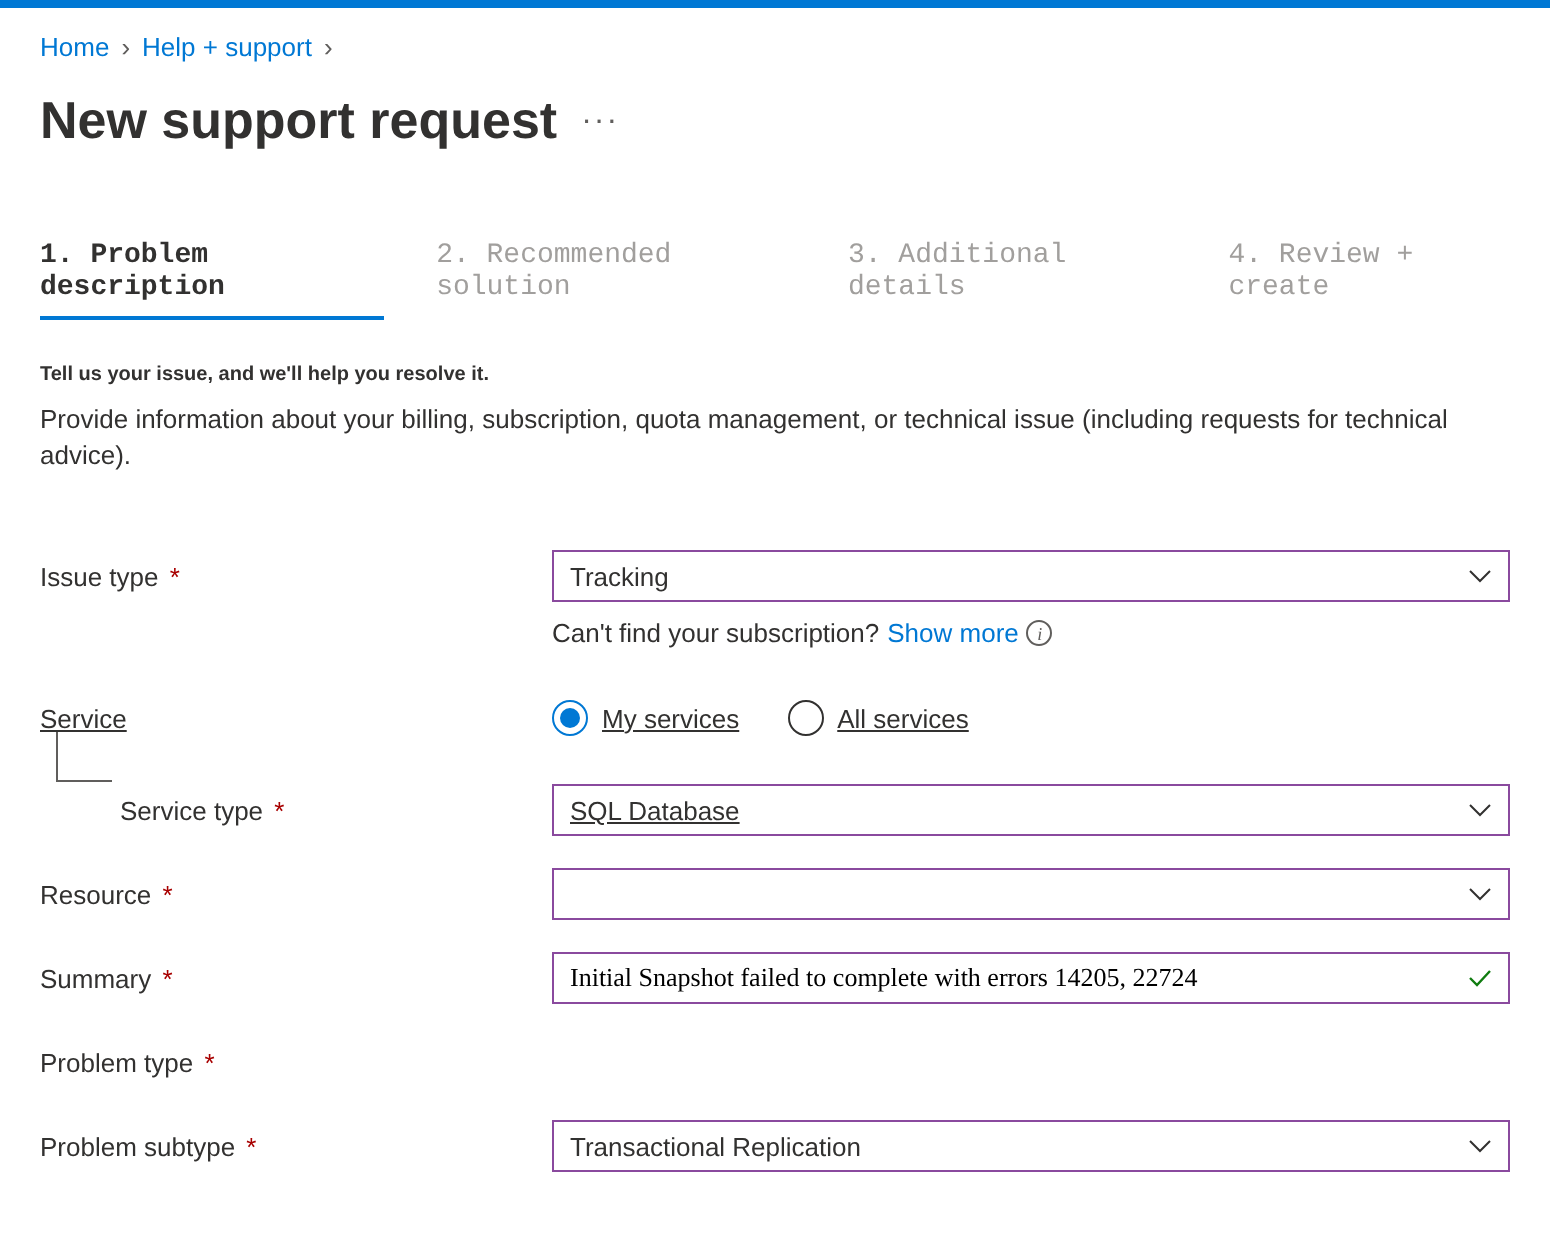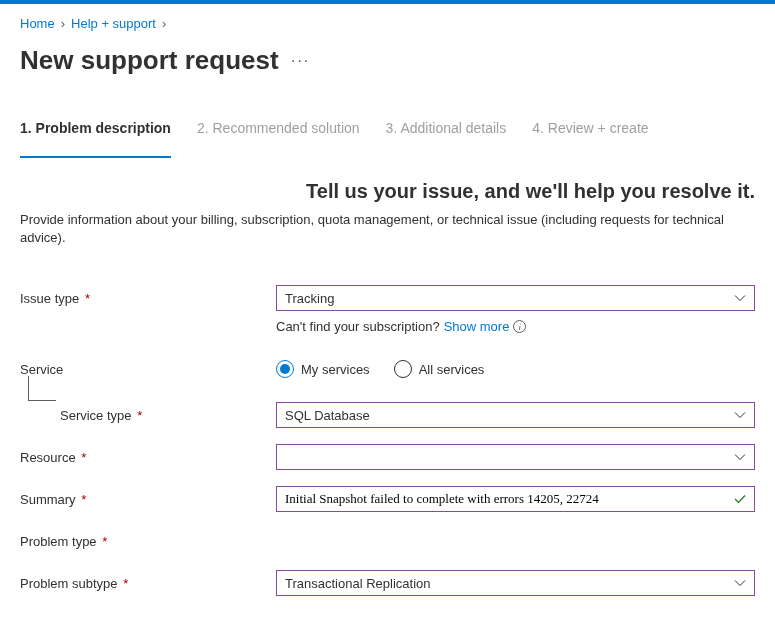--- a/index.html
+++ b/index.html
@@ -6,42 +6,42 @@
     body { font-family: 'Segoe UI', Arial, sans-serif; font-size: 13px; color: #323130; background: #fff; width: 775px; }
     .topbar { height: 4px; background: #0078d4; }
     .content { padding: 12px 20px 20px 20px; }
     .breadcrumb { font-size: 13px; color: #0078d4; margin-bottom: 14px; display: flex; align-items: center; gap: 6px; }
     .breadcrumb a { color: #0078d4; text-decoration: none; }
     .breadcrumb .sep { color: #605e5c; }
     .title-row { display: flex; align-items: center; gap: 12px; margin-bottom: 44px; }
     h1 { font-size: 26px; font-weight: 600; color: #323130; }
     .more-icon { color: #605e5c; font-size: 16px; cursor: pointer; letter-spacing: 1px; }
     .tabs { display: flex; gap: 26px; border-bottom: none; margin-bottom: 22px; }
-    .tab { font-size: 14px; padding-bottom: 20px; color: #a19f9d; cursor: pointer; }
+    .tab { font-size: 14px; padding-bottom: 6px; color: #a19f9d; cursor: pointer; font-family: Liberation Mono, monospace; }
     .tab.active { color: #323130; font-weight: 600; border-bottom: 2px solid #0078d4; }
-    .subtitle { font-size: 20px; font-weight: 600; margin-bottom: 8px; text-align: right; }
+    .subtitle { font-size: 10px; font-weight: 600; margin-bottom: 8px; }
     .desc { font-size: 13px; color: #323130; margin-bottom: 38px; line-height: 1.4; }
     .form-row { display: flex; align-items: center; margin-bottom: 16px; min-height: 26px; }
     .form-label { width: 256px; flex-shrink: 0; font-size: 13px; color: #323130; }
     .req { color: #a80000; margin-left: 2px; }
     .form-control { flex: 1; position: relative; }
     .select-box, .input-box { width: 100%; height: 26px; border: 1px solid #8a4a9e; background: #fff; display: flex; align-items: center; padding: 0 8px; font-size: 13px; cursor: pointer; position: relative; }
     .select-box .value { flex: 1; }
     .chevron { width: 12px; height: 12px; flex-shrink: 0; }
     .chevron svg { width: 12px; height: 12px; }
     .check-icon { color: #107c10; }
     .hint-row { margin-left: 256px; font-size: 13px; margin-top: -8px; margin-bottom: 22px; display: flex; align-items: center; gap: 4px; }
     .hint-row .link { color: #0078d4; text-decoration: none; }
     .info-icon { width: 13px; height: 13px; border: 1px solid #605e5c; border-radius: 50%; display: inline-flex; align-items: center; justify-content: center; font-size: 9px; color: #605e5c; font-style: italic; font-family: Georgia, serif; }
     .radio-group { display: flex; gap: 24px; align-items: center; }
     .radio-option { display: flex; align-items: center; gap: 7px; cursor: pointer; font-size: 13px; }
     .radio-circle { width: 18px; height: 18px; border: 1px solid #323130; border-radius: 50%; display: flex; align-items: center; justify-content: center; }
     .radio-circle.checked { border-color: #0078d4; }
     .radio-dot { width: 10px; height: 10px; background: #0078d4; border-radius: 50%; }
-    .service-tree { position: relative; margin-top: 8px; margin-bottom: 8px; }
+    .service-tree { position: relative; margin-top: 8px; margin-bottom: 8px; text-decoration: underline; }
     .service-label { font-size: 13px; color: #323130; }
     .service-line { position: absolute; left: 8px; top: 20px; width: 1px; height: 24px; background: #605e5c; }
     .service-line-h { position: absolute; left: 8px; top: 44px; width: 28px; height: 1px; background: #605e5c; }
     .service-type-label { display:inline-block; margin-left: 40px; }
     .input-box input { border: none; outline: none; width: 100%; font-size: 13px; font-family: Liberation Serif, serif; background: transparent; }
   </style>
 </head>
 <body>
 
 <div class="topbar"></div>

